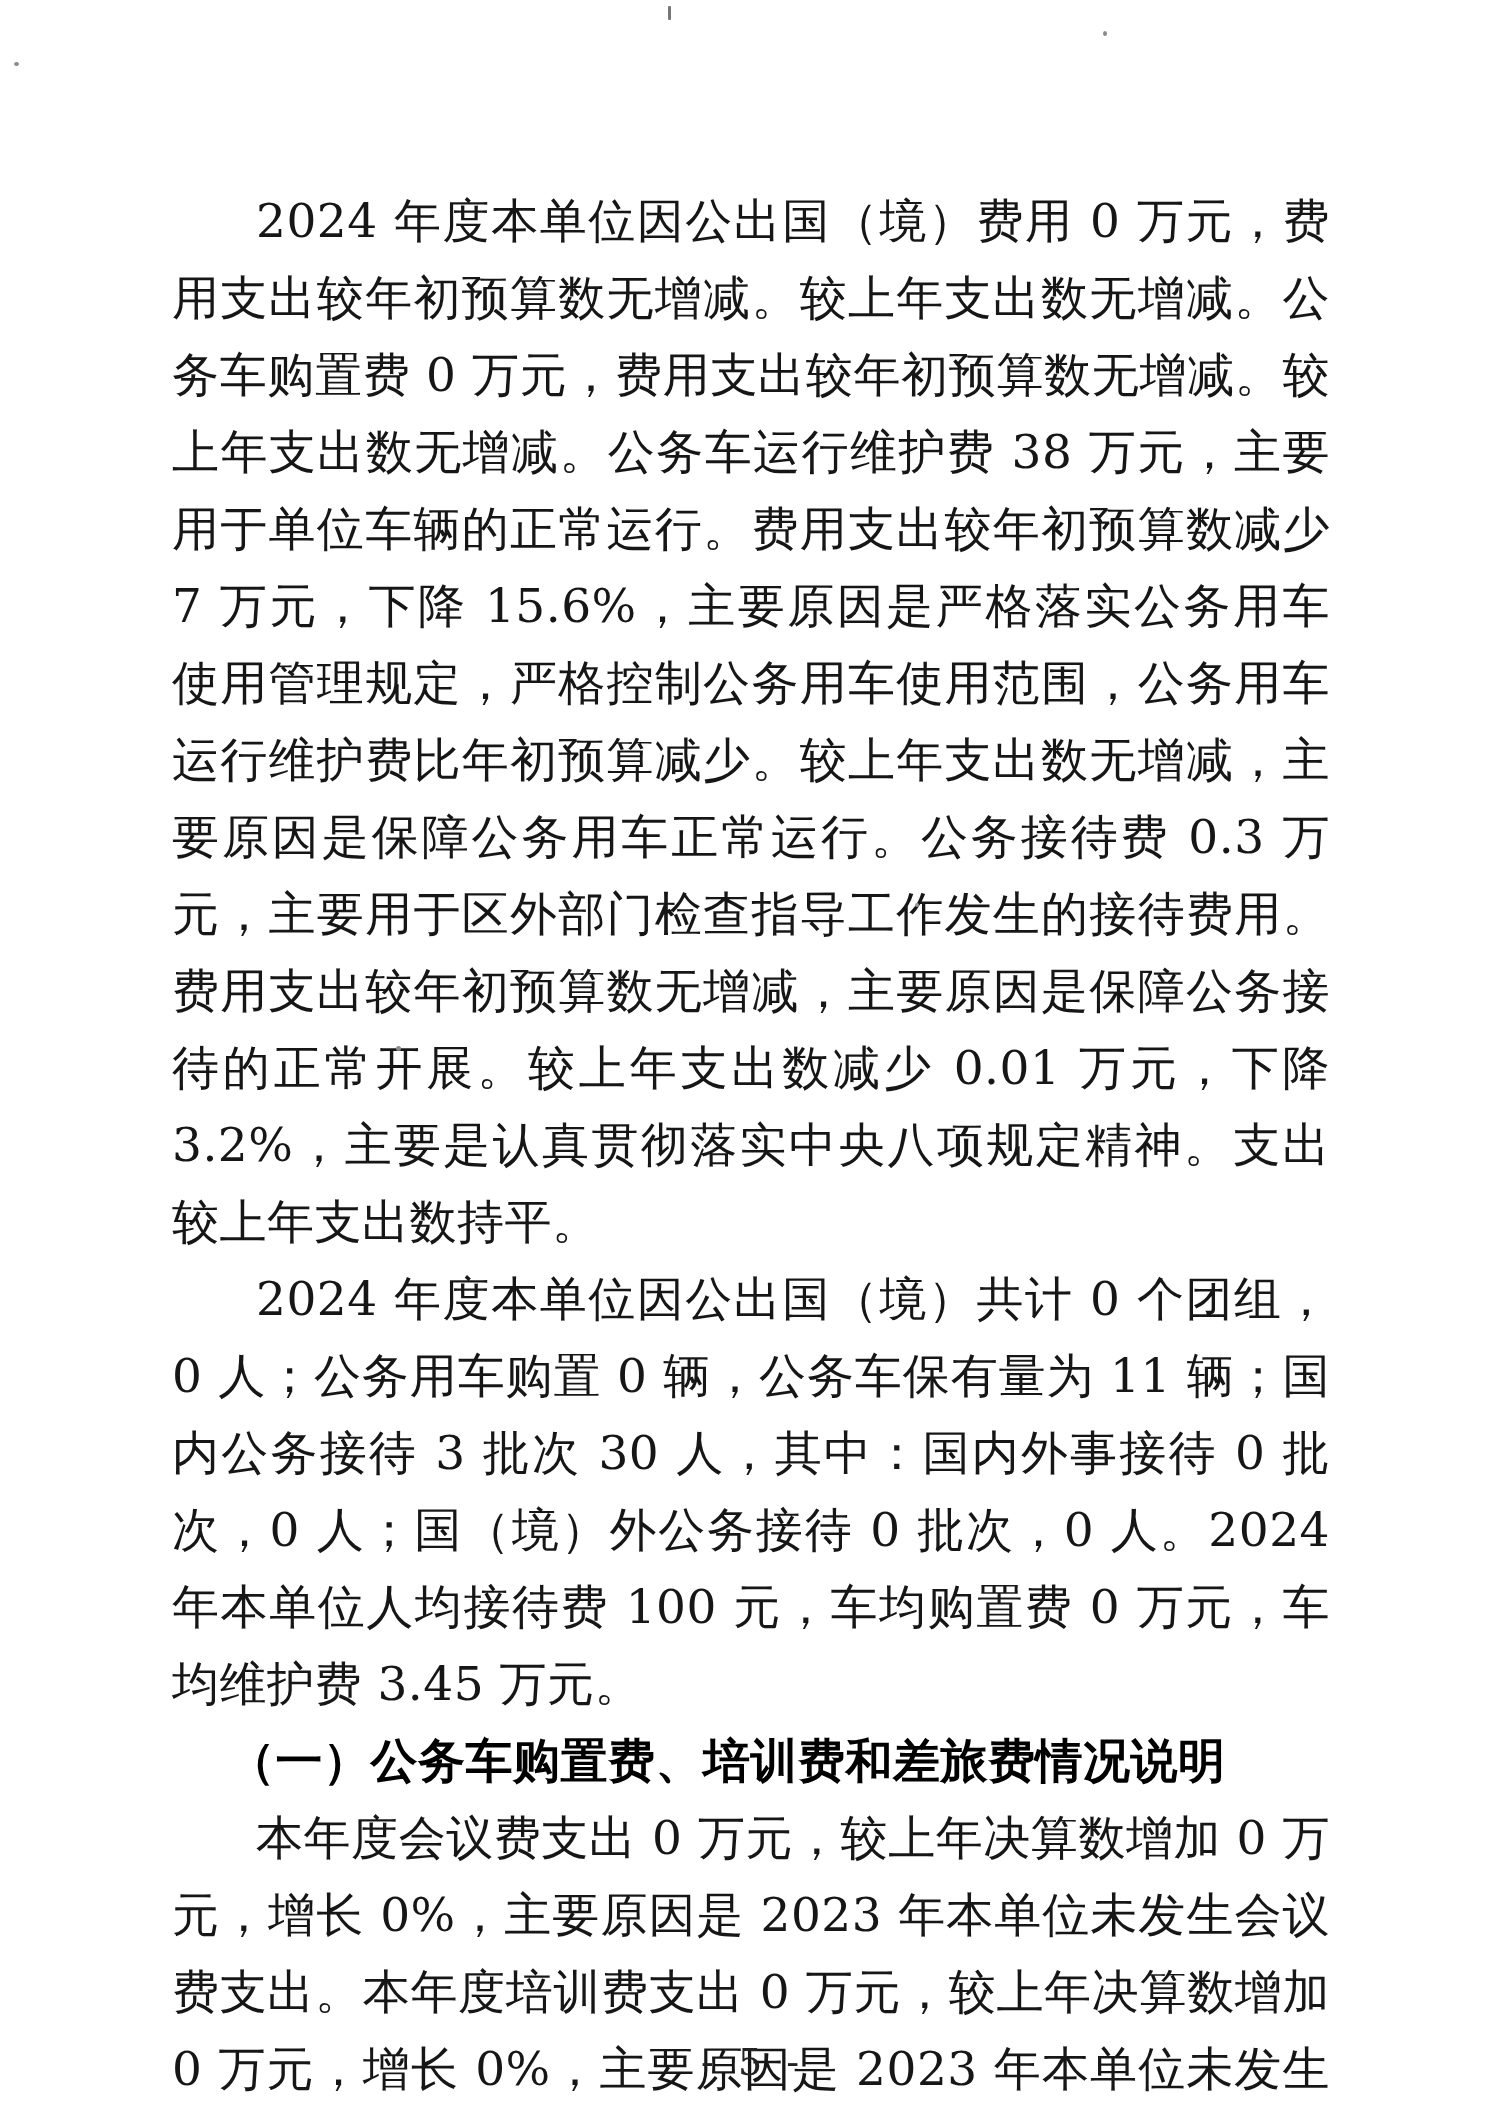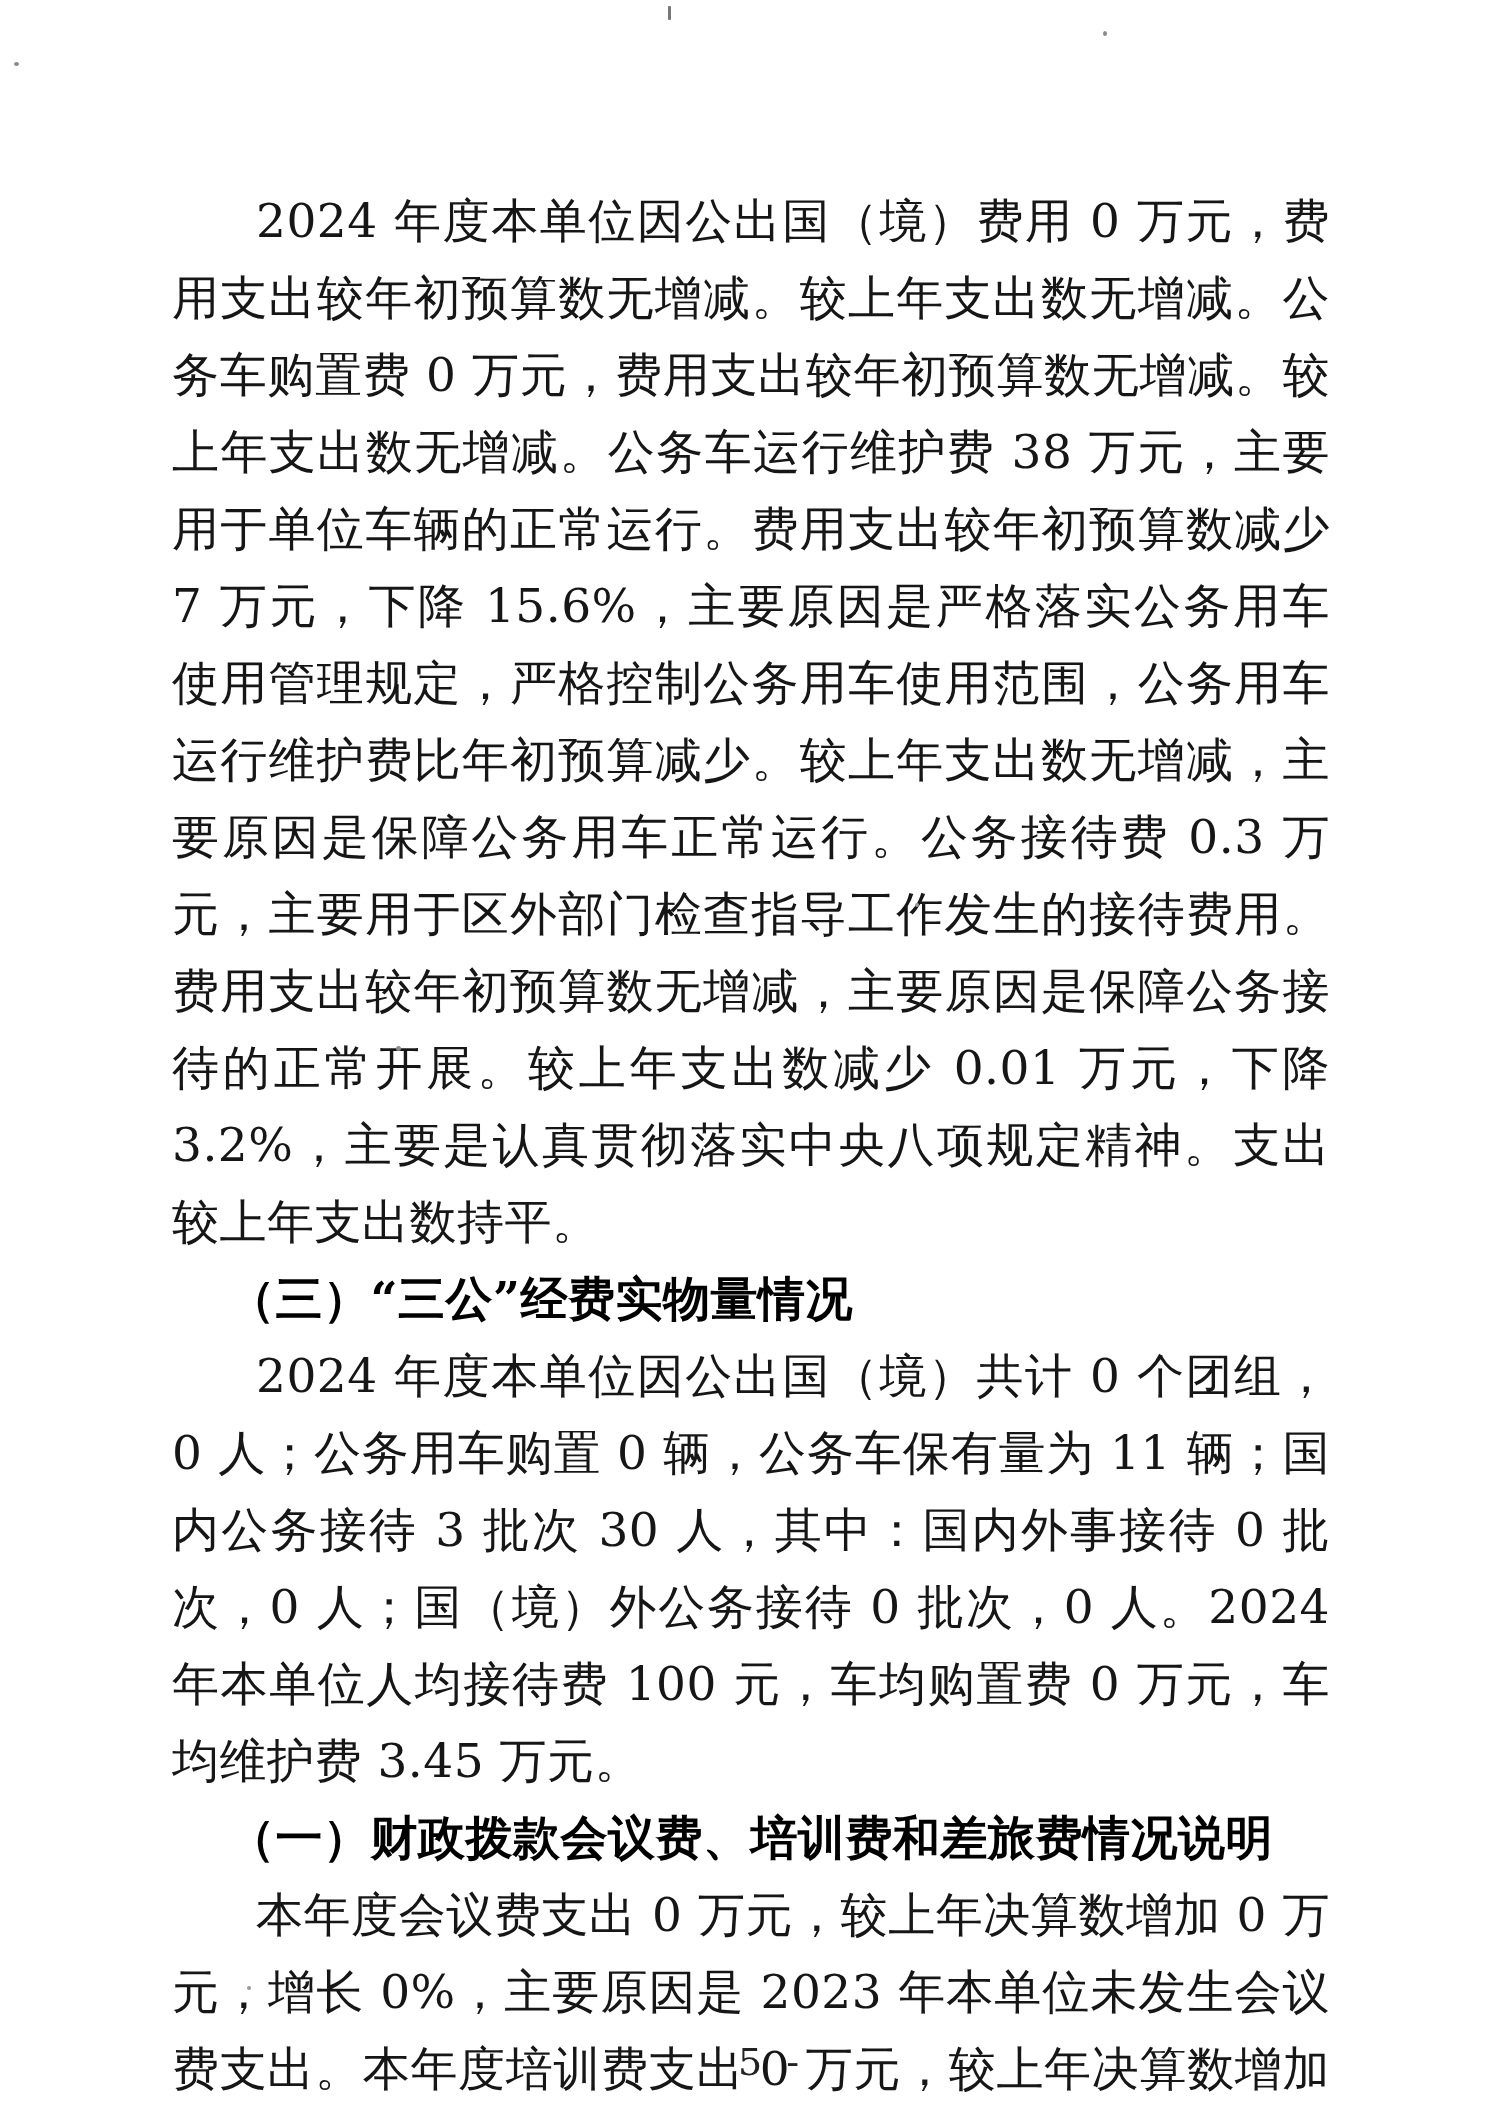--- a/index.html
+++ b/index.html
@@ -70,26 +70,25 @@
   #speck6 { left: 247px;  top: 1986px; width: 4px; height: 4px;  background: #9a9a9a; }
 </style>
 </head>
 <body>
 
 <div class="page">
 
   <div class="content">
     <p class="body">2024 年度本单位因公出国（境）费用 0 万元，费用支出较年初预算数无增减。较上年支出数无增减。公务车购置费 0 万元，费用支出较年初预算数无增减。较上年支出数无增减。公务车运行维护费 38 万元，主要用于单位车辆的正常运行。费用支出较年初预算数减少 7 万元，下降 15.6%，主要原因是严格落实公务用车使用管理规定，严格控制公务用车使用范围，公务用车运行维护费比年初预算减少。较上年支出数无增减，主要原因是保障公务用车正常运行。公务接待费 0.3 万元，主要用于区外部门检查指导工作发生的接待费用。费用支出较年初预算数无增减，主要原因是保障公务接待的正常开展。较上年支出数减少 0.01 万元，下降 3.2%，主要是认真贯彻落实中央八项规定精神。支出较上年支出数持平。</p>
 
-    <p class="heading">（三）“三公”经费实物量情况</p>
 
     <p class="body">2024 年度本单位因公出国（境）共计 0 个团组，0 人；公务用车购置 0 辆，公务车保有量为 11 辆；国内公务接待 3 批次 30 人，其中：国内外事接待 0 批次，0 人；国（境）外公务接待 0 批次，0 人。2024 年本单位人均接待费 100 元，车均购置费 0 万元，车均维护费 3.45 万元。</p>
 
 
-    <p class="heading">（一）财政拨款会议费、培训费和差旅费情况说明</p>
+    <p class="heading">（一）公务车购置费、培训费和差旅费情况说明</p>
 
     <p class="body">本年度会议费支出 0 万元，较上年决算数增加 0 万元，增长 0%，主要原因是 2023 年本单位未发生会议费支出。本年度培训费支出 0 万元，较上年决算数增加 0 万元，增长 0%，主要原因是 2023 年本单位未发生培训费支出。</p>
   </div>
 
   <div class="footer">- 5 -</div>
 
   <div class="speck" id="speck1"></div>
   <div class="speck" id="speck2"></div>
   <div class="speck" id="speck3"></div>
   <div class="speck" id="speck4"></div>

